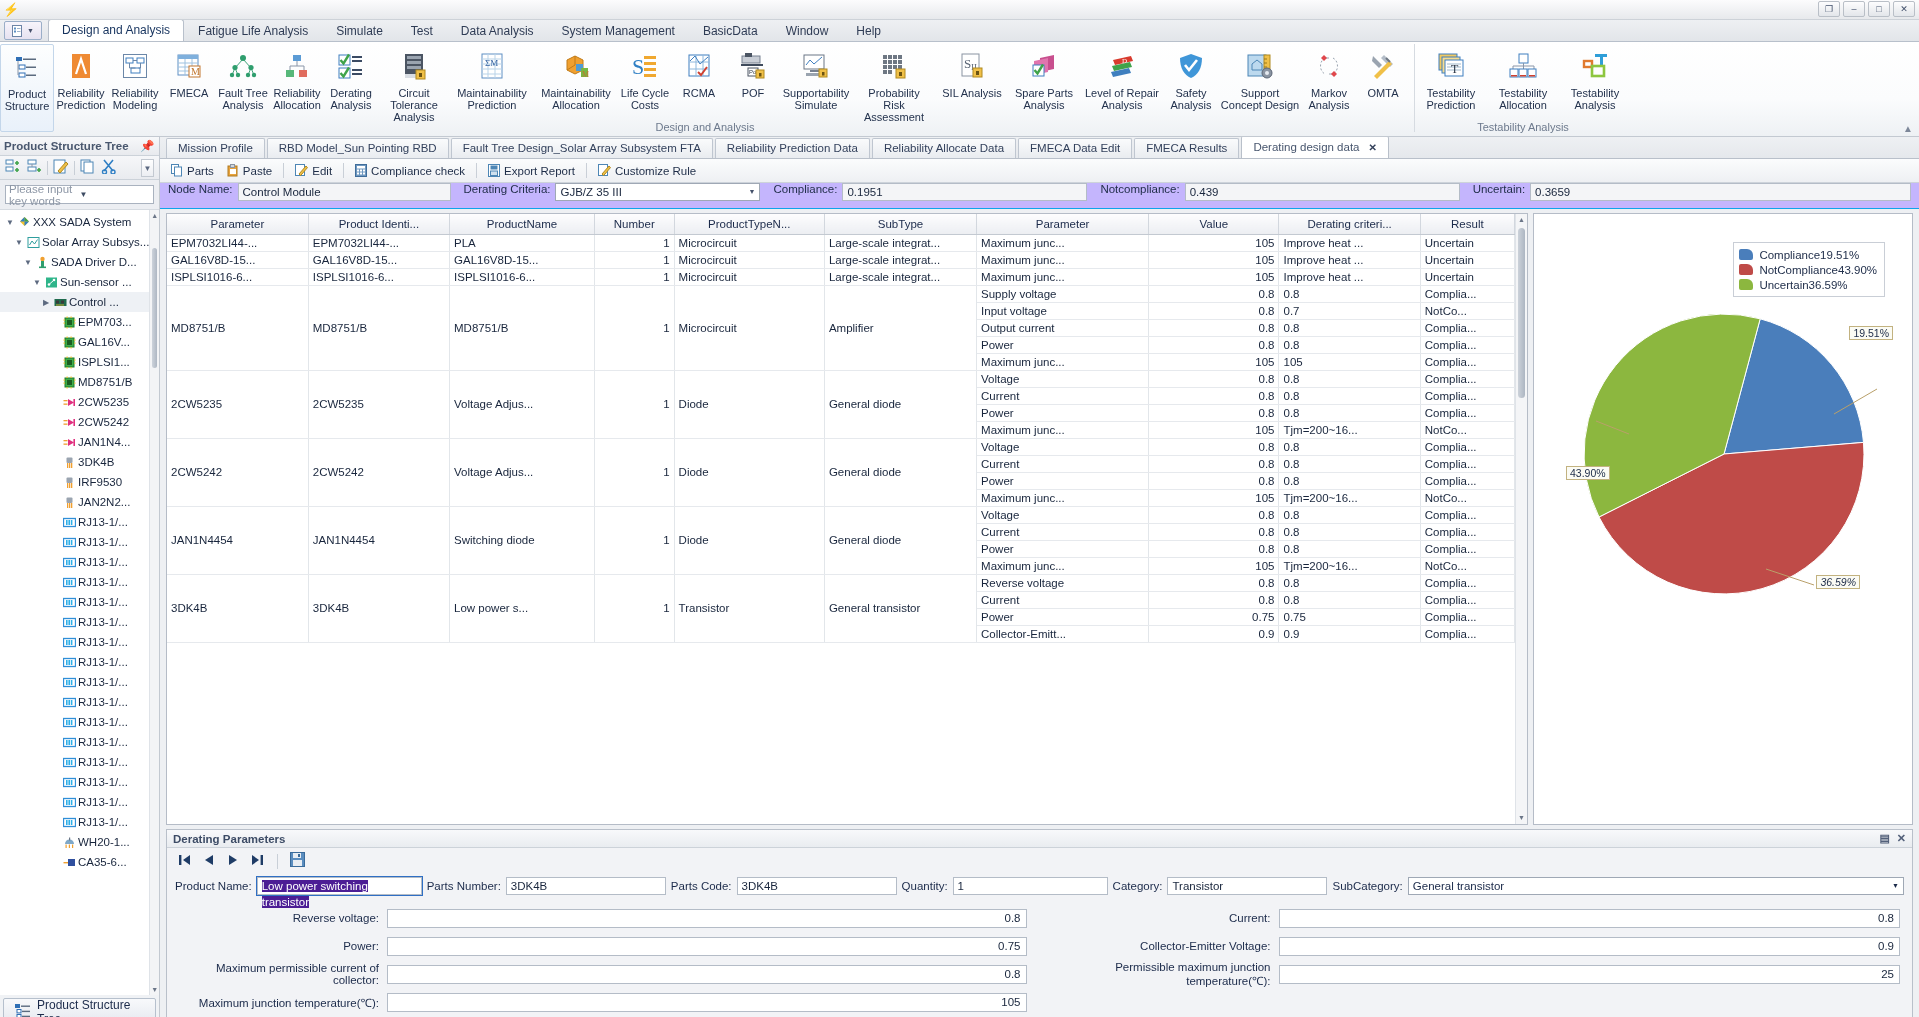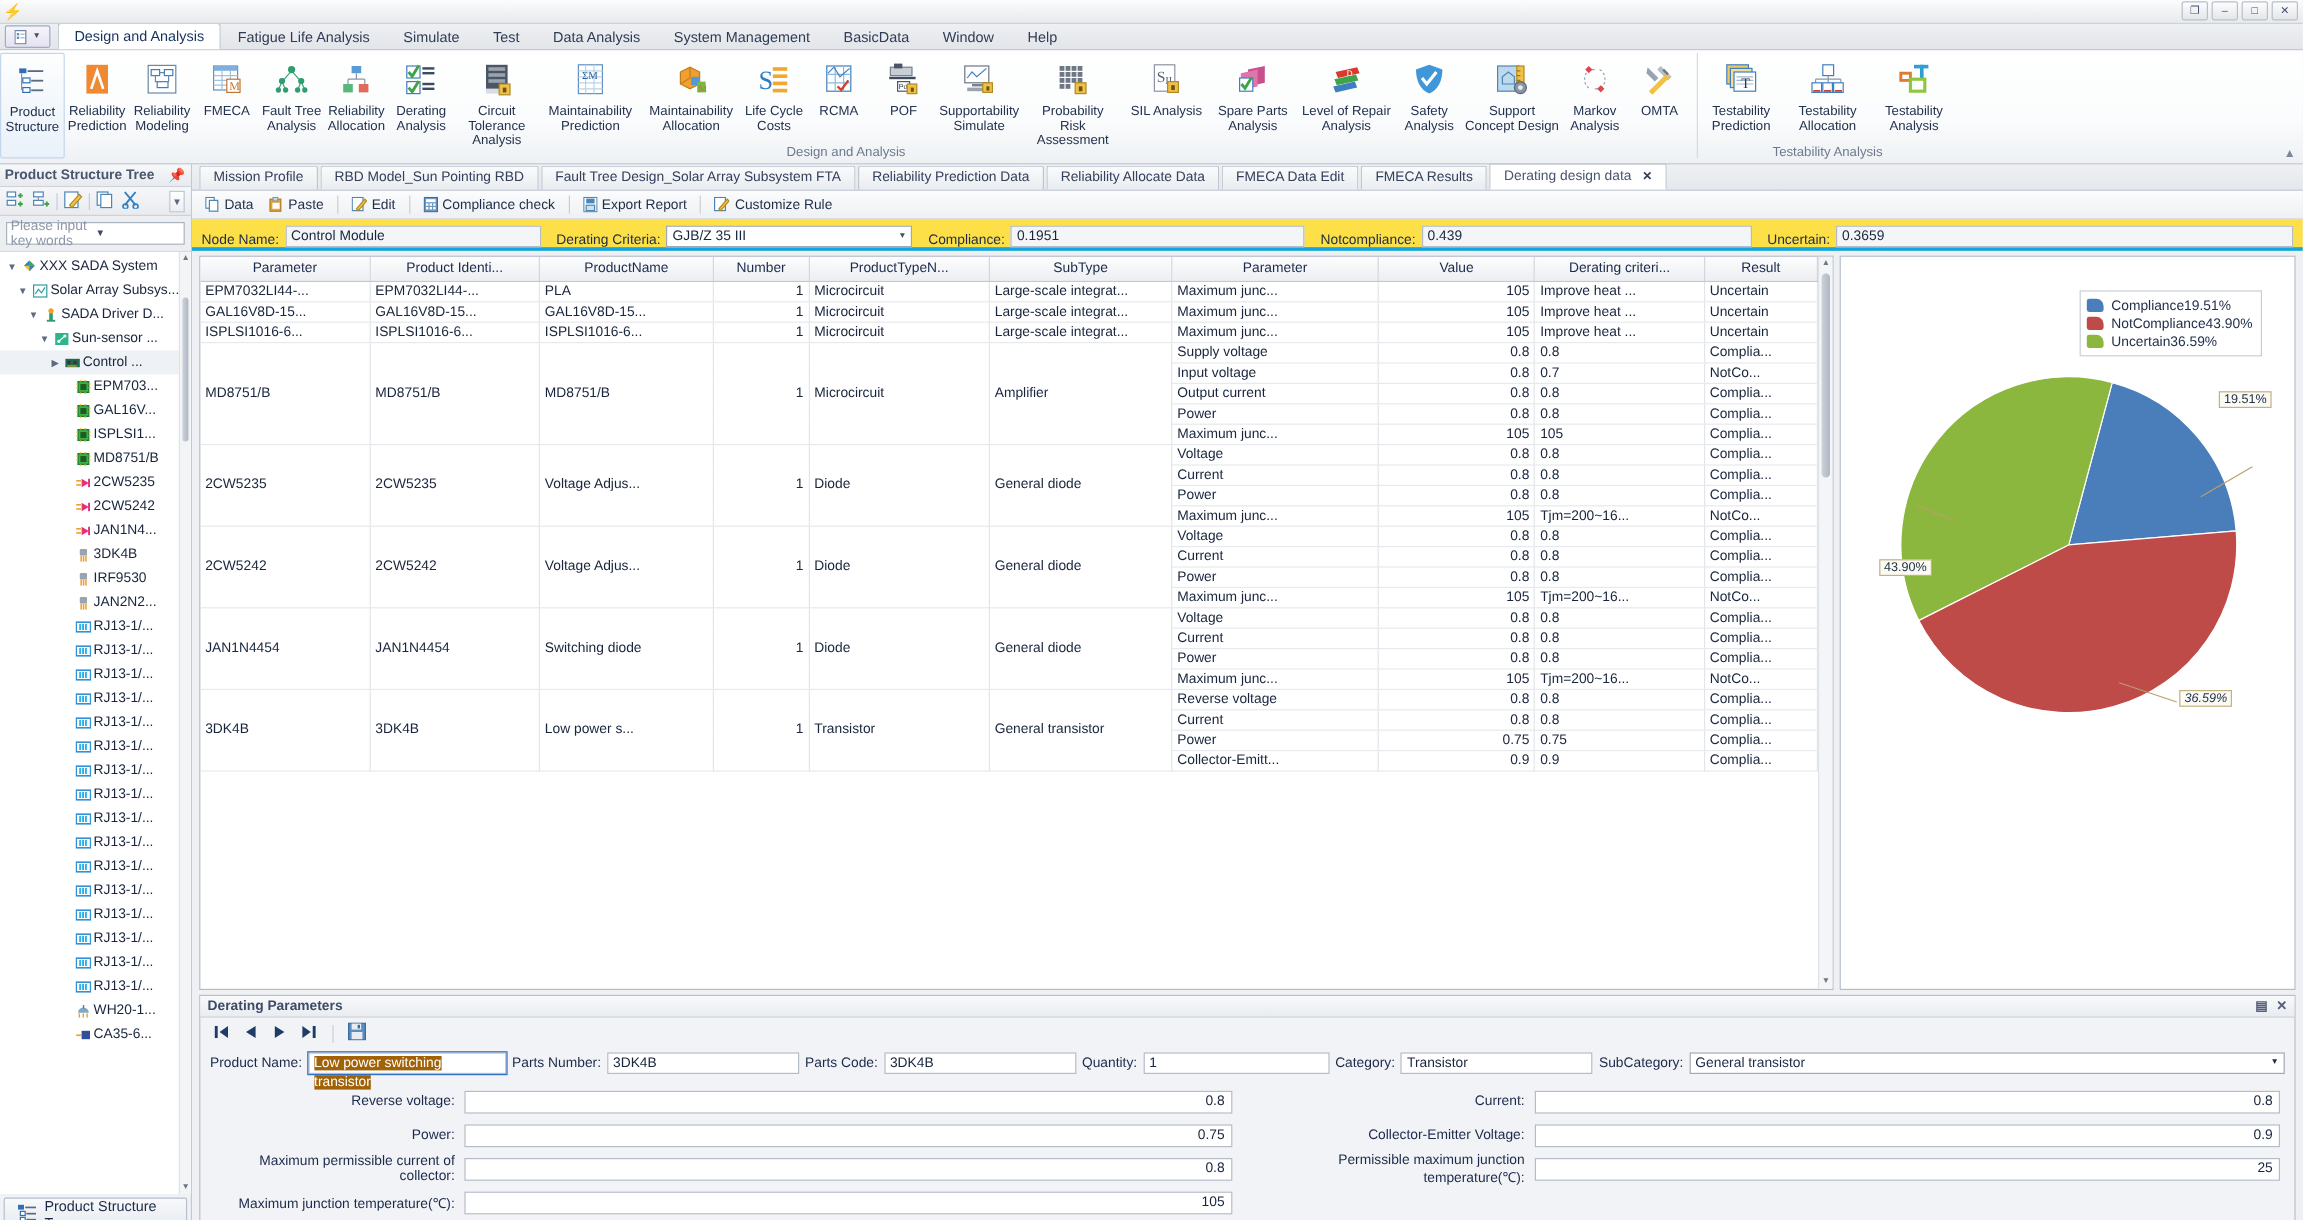--- a/index.html
+++ b/index.html
@@ -138,22 +138,22 @@
     border-color: #b9c0ca; }
   .dtab .x { margin-left: 9px; font-weight: bold; font-size: 10px; color: #32405a; }
 
   .cmdbar { height: 24px; display: flex; align-items: center; gap: 3px;
     padding: 0 6px; background: linear-gradient(#fbfcfd,#eef0f3);
     border-bottom: 1px solid #cdd3da; }
   .cmd { display: flex; align-items: center; gap: 4px; padding: 2px 5px;
     font-size: 11.5px; color: #1e2d48; cursor: default; }
   .cmdsep { width: 1px; height: 15px; background: #c9cfd7; margin: 0 3px; }
 
-  .formbar { height: 26px; display: flex; align-items: flex-end; gap: 5px;
-    padding: 0 8px; background: #fde047; border-bottom: 3px solid #0ea5e9; }
+  .formbar { height: 26px; display: flex; align-items: flex-start; gap: 5px;
+    padding: 0 8px; background: #c4b5fd; border-bottom: 1px solid #0ea5e9; }
   .flabel { font-size: 11.5px; color: #1d2b46; white-space: nowrap; }
   .finput { height: 18px; background: #f4f5f7; border: 1px solid #b4bcc7;
     font-size: 11.5px; padding: 0 4px; line-height: 17px; color: #18253c;
     overflow: hidden; white-space: nowrap; }
   .fcombo { height: 18px; background: #fff; border: 1px solid #9fa8b5;
     font-size: 11.5px; padding: 0 4px; line-height: 16px; color: #18253c;
     display: flex; align-items: center; }
   .fcombo span.v { flex: 1; }
   .fcombo span.a { font-size: 7px; color: #44516a; }
 
@@ -200,21 +200,21 @@
   .dock-head .sp { flex: 1; }
   .dock-head .ic { margin-left: 7px; color: #53607a; font-size: 11px; }
   .navbar { height: 26px; display: flex; align-items: center; gap: 12px; padding: 0 10px; }
   .navbtn { color: #24334e; font-size: 12px; }
   .navsep { width: 1px; height: 15px; background: #c9cfd7; }
   .prow { display: flex; align-items: center; gap: 5px; padding: 0 8px; height: 24px; }
   .prow .lab { font-size: 11.5px; white-space: nowrap; }
   .pinput { height: 18px; background: #fff; border: 1px solid #b4bcc7;
     font-size: 11.5px; line-height: 16px; padding: 0 4px; color: #18253c; }
   .pinput.sel { background: #fff; }
-  .pinput.sel .hl { background: #a16207; color: #fff; }
+  .pinput.sel .hl { background: #4c1d95; color: #fff; }
   .pcombo { height: 18px; background: #fff; border: 1px solid #9fa8b5;
     font-size: 11.5px; line-height: 16px; padding: 0 4px; display: flex; align-items: center; }
   .pcombo span.v { flex: 1; }
   .pcombo span.a { font-size: 7px; }
   .fieldsgrid { flex: 1; display: grid; grid-template-columns: 1fr 1fr;
     column-gap: 26px; row-gap: 0px; padding: 6px 12px 0 12px; align-content: start; }
   .field { display: flex; align-items: center; height: 28px; gap: 8px; }
   .field .flab { flex: 0 0 auto; font-size: 11.5px; text-align: right; }
   .field .fval { flex: 1; height: 19px; background: #fff; border: 1px solid #b4bcc7;
     font-size: 11.5px; line-height: 17px; text-align: right; padding: 0 5px; color: #18253c; }
@@ -1199,21 +1199,21 @@
           <div class="dtab"><span>FMECA Results</span></div>
           <div class="dtab active"><span>Derating design data</span><span class="x">✕</span></div>
         </div>
 
       <div class="cmdbar">
         <div class="cmd">
           <svg width="12" height="13" viewBox="0 0 12 13">
             <rect x="0.5" y="0.5" width="7" height="9" fill="#fff" stroke="#4d86b5"></rect>
             <rect x="3.5" y="3" width="7" height="9" fill="#fff" stroke="#4d86b5"></rect>
           </svg>
-          <span>Data</span>
+          <span>Parts</span>
         </div>
         <div class="cmd">
           <svg width="12" height="13" viewBox="0 0 12 13">
             <rect x="1" y="2" width="9" height="10" fill="#e8a33d" stroke="#b07a20"></rect>
             <rect x="3.5" y="0.5" width="4" height="3" fill="#cfd6de" stroke="#8a94a2"></rect>
             <rect x="3" y="5" width="6" height="5" fill="#fff"></rect>
           </svg>
           <span>Paste</span>
         </div>
         <div class="cmdsep"></div>

